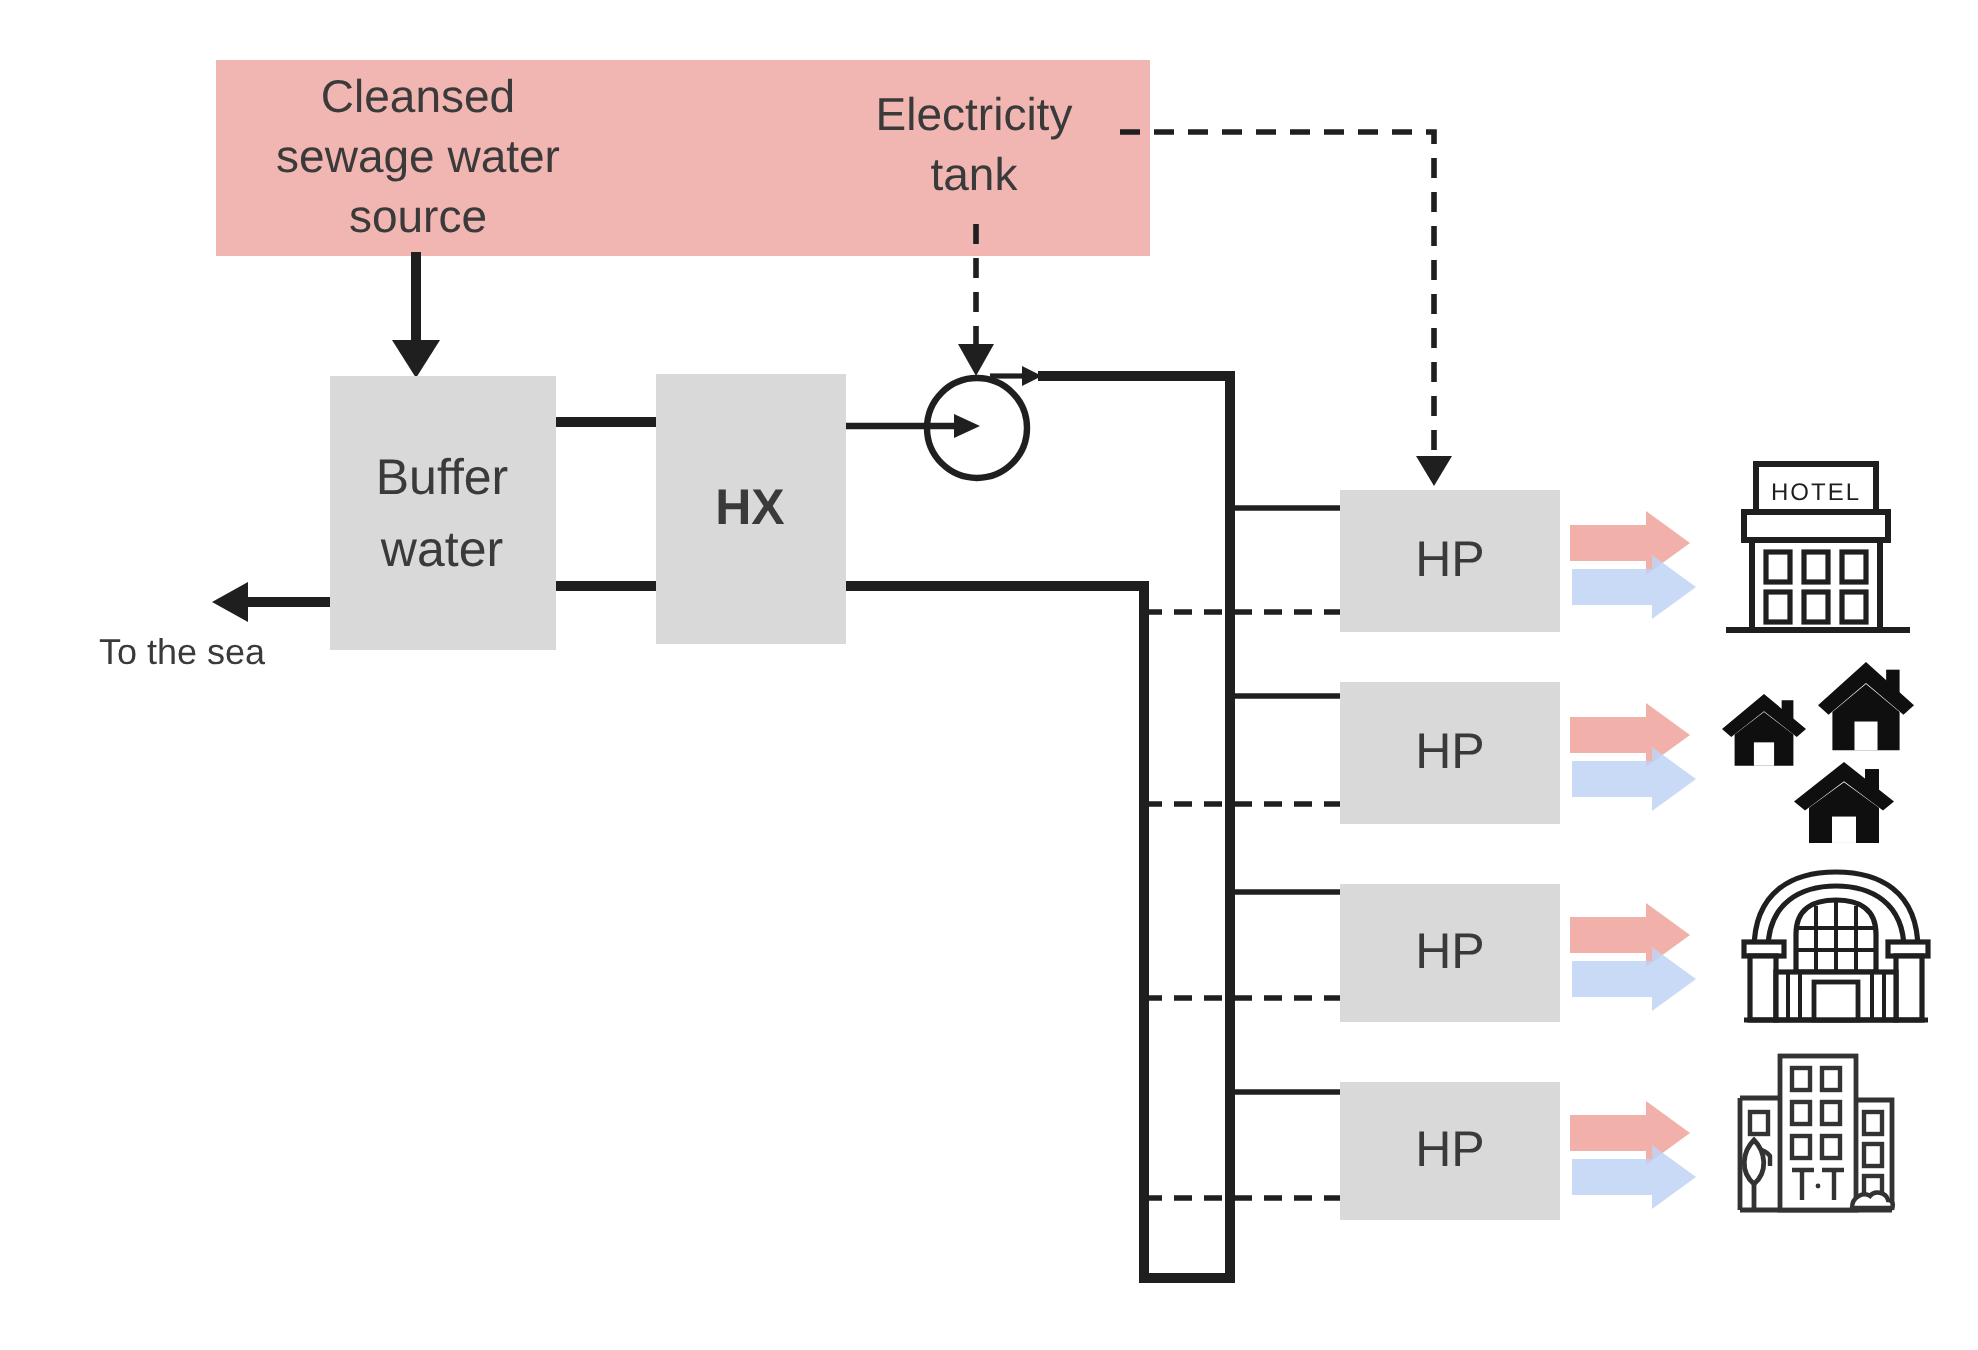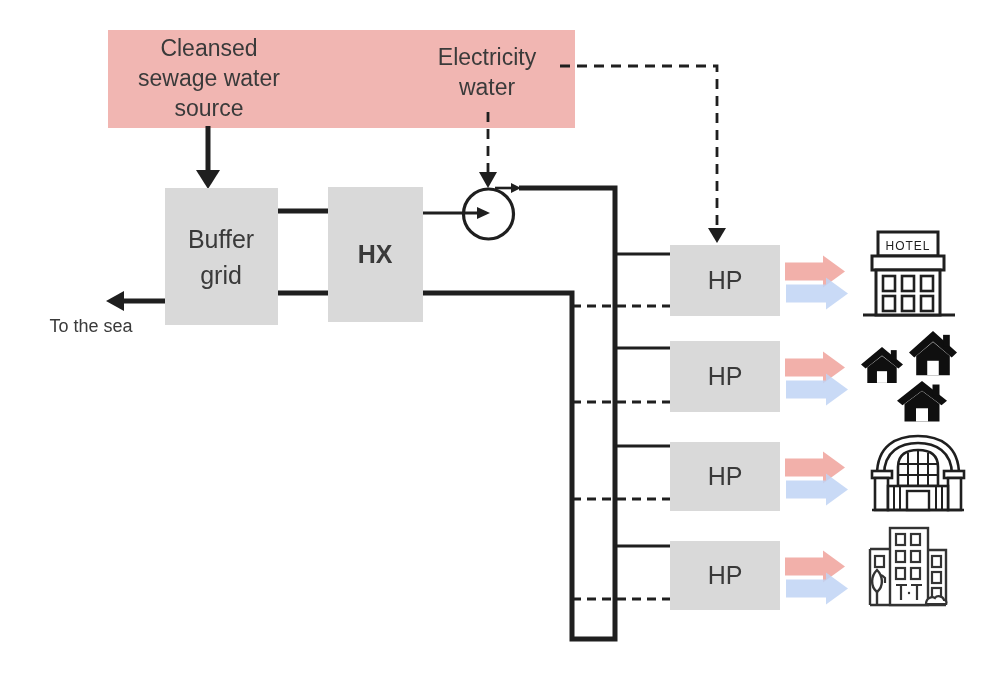--- a/index.html
+++ b/index.html
@@ -165,23 +165,23 @@
     <path d="M11,78 V66"></path>
     <path d="M11,44 C5,50 4,60 11,66 C18,60 17,50 11,44 Z" fill="#ffffff"></path>
     <path d="M60,78 C60,72 66,70 69,72 C71,69 77,70 78,74 C80,74 81,76 80,78 Z" fill="#ffffff" stroke-width="2.2"></path>
   </g>
 </svg>
 
 <div class="lbl src" style="left:209px;top:78px;">Cleansed
 sewage water
 source</div>
 <div class="lbl src" style="left:487px;top:72px;">Electricity
+tank</div>
+<div class="lbl box" style="left:221px;top:257px;">Buffer
 water</div>
-<div class="lbl box" style="left:221px;top:257px;">Buffer
-grid</div>
 <div class="lbl box" style="left:375px;top:254px;font-weight:bold;">HX</div>
 <div class="lbl box" style="left:725px;top:280px;">HP</div>
 <div class="lbl box" style="left:725px;top:376px;">HP</div>
 <div class="lbl box" style="left:725px;top:476px;">HP</div>
 <div class="lbl box" style="left:725px;top:575px;">HP</div>
 <div class="lbl sea" style="left:91px;top:326px;">To the sea</div>
 
 </div>
 
 </body></html>

